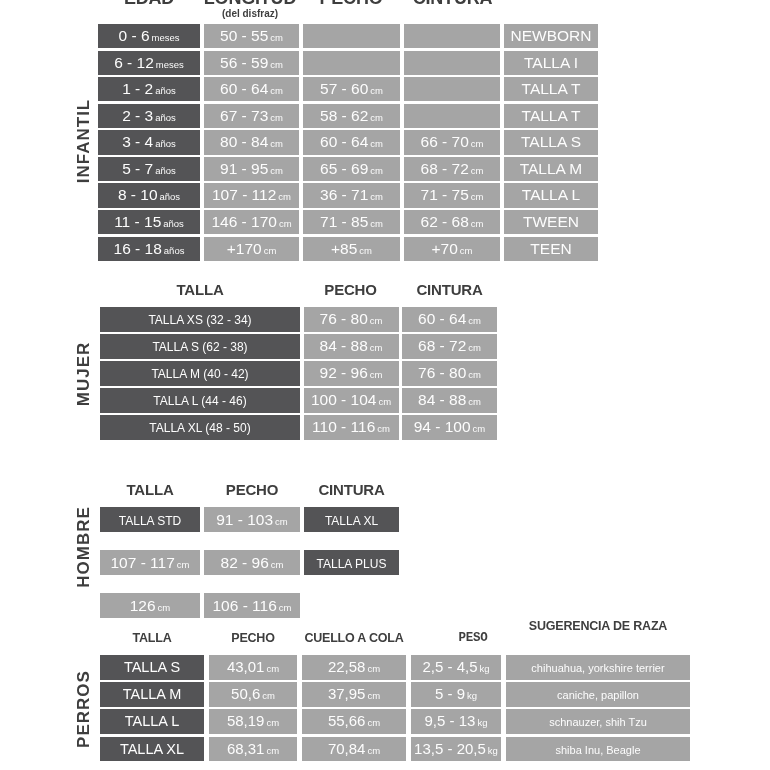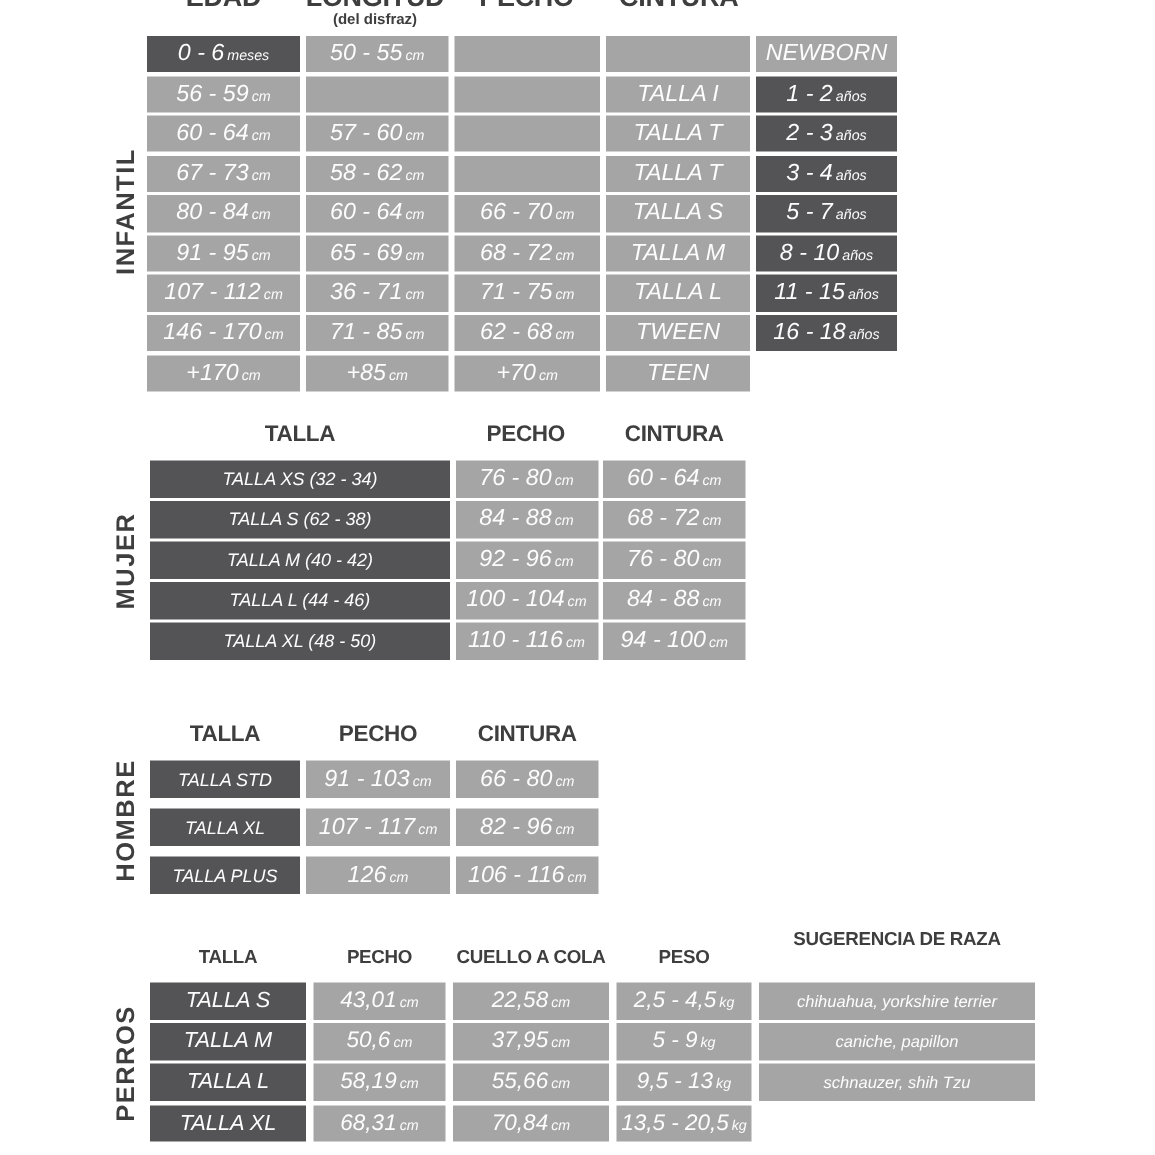--- a/index.html
+++ b/index.html
@@ -14,27 +14,27 @@
   
   .hdr { position:absolute; text-align:center; font-weight:700; color:#3e3e3e;
          white-space:nowrap; letter-spacing:-0.2px; }
   .hdr-cut { top:-12px; font-size:18px; line-height:20px; }   
   .hdr-sub { position:absolute; top:8px; text-align:center; font-weight:600;
              font-size:10px; color:#3e3e3e; }
   .hdr-mid { font-size:15px; }
   .hdr-sm  { font-size:12.5px; }
 
   
-  .grid { position:absolute; display:grid;font-style:italic; }
+  .grid { position:absolute; display:grid; }
   #rows-infantil { left:98px;  top:24px;  grid-template-columns:102px 95px 97px 96px 94px;
                    grid-auto-rows:24.2px; gap:2.4px 4px; }
   #rows-mujer    { left:100px; top:307px; grid-template-columns:200px 95px 95px;
                    grid-auto-rows:24.5px; gap:2.6px 3.5px; }
   #rows-hombre   { left:100px; top:507px; grid-template-columns:100px 96px 95px;
-                   grid-auto-rows:25px;   gap:7px 4px; }
+                   grid-auto-rows:25px;   gap:18px 4px; }
   #rows-perros   { left:100px; top:655px; grid-template-columns:104px 88px 104px 90px 184px;
                    grid-auto-rows:24.5px; gap:2.7px 5px; }
 
   .cell { text-align:center; color:#fdfdfd; white-space:nowrap; overflow:hidden; }
   #rows-infantil .cell { line-height:24.2px; }
   #rows-mujer .cell    { line-height:24.5px; }
   #rows-hombre .cell   { line-height:25px; }
   #rows-perros .cell   { line-height:24.5px; }
   .dark  { background:#545456; }
   .light { background:#a5a5a5; }
@@ -56,20 +56,21 @@
   <div class="hdr hdr-cut" style="left:202px; width:96px;">LONGITUD</div>
   <div class="hdr-sub" style="left:202px; width:96px;">(del disfraz)</div>
   <div class="hdr hdr-cut" style="left:302px; width:98px;">PECHO</div>
   <div class="hdr hdr-cut" style="left:404px; width:97px;">CINTURA</div>
   <div class="grid" id="rows-infantil">
       <div class="cell c0 dark"><span class="v">0 - 6</span><span class="u">meses</span></div>
       <div class="cell c1 light"><span class="v">50 - 55</span><span class="u">cm</span></div>
       <div class="cell c2 light"></div>
       <div class="cell c3 light"></div>
       <div class="cell c4 light"><span class="v">NEWBORN</span></div>
+      <div class="cell c0 dark"><span class="v">6 - 12</span><span class="u">meses</span></div>
       <div class="cell c1 light"><span class="v">56 - 59</span><span class="u">cm</span></div>
       <div class="cell c2 light"></div>
       <div class="cell c3 light"></div>
       <div class="cell c4 light"><span class="v">TALLA I</span></div>
       <div class="cell c0 dark"><span class="v">1 - 2</span><span class="u">años</span></div>
       <div class="cell c1 light"><span class="v">60 - 64</span><span class="u">cm</span></div>
       <div class="cell c2 light"><span class="v">57 - 60</span><span class="u">cm</span></div>
       <div class="cell c3 light"></div>
       <div class="cell c4 light"><span class="v">TALLA T</span></div>
       <div class="cell c0 dark"><span class="v">2 - 3</span><span class="u">años</span></div>
@@ -126,34 +127,33 @@
       <div class="cell c2 light"><span class="v">94 - 100</span><span class="u">cm</span></div>
     </div>
 
   <div class="vlabel" style="left:84px; top:547px;">HOMBRE</div>
   <div class="hdr hdr-mid" style="left:100px; width:100px; top:481px;">TALLA</div>
   <div class="hdr hdr-mid" style="left:204px; width:96px; top:481px;">PECHO</div>
   <div class="hdr hdr-mid" style="left:304px; width:95px; top:481px;">CINTURA</div>
   <div class="grid" id="rows-hombre">
       <div class="cell c0 dark"><span class="v">TALLA STD</span></div>
       <div class="cell c1 light"><span class="v">91 - 103</span><span class="u">cm</span></div>
-      <div class="cell c2 light"><span class="v">66 - 80</span><span class="u">cm</span></div>
       <div class="cell c0 dark"><span class="v">TALLA XL</span></div>
       <div class="cell c1 light"><span class="v">107 - 117</span><span class="u">cm</span></div>
       <div class="cell c2 light"><span class="v">82 - 96</span><span class="u">cm</span></div>
       <div class="cell c0 dark"><span class="v">TALLA PLUS</span></div>
       <div class="cell c1 light"><span class="v">126</span><span class="u">cm</span></div>
       <div class="cell c2 light"><span class="v">106 - 116</span><span class="u">cm</span></div>
     </div>
 
   <div class="vlabel" style="left:84px; top:709px;">PERROS</div>
   <div class="hdr hdr-sm" style="left:100px; width:104px; top:631px;">TALLA</div>
   <div class="hdr hdr-sm" style="left:209px; width:88px; top:631px;">PECHO</div>
   <div class="hdr hdr-sm" style="left:302px; width:104px; top:631px;">CUELLO A COLA</div>
-  <div class="hdr hdr-sm" style="left:411px; width:90px; top:631px;">PESO</div>
+  <div class="hdr hdr-sm" style="left:428px; width:90px; top:631px;font-family:Liberation Mono, monospace;">PESO</div>
   <div class="hdr hdr-sm" style="left:506px; width:184px; top:619px;">SUGERENCIA DE RAZA</div>
   <div class="grid" id="rows-perros">
       <div class="cell c0 dark"><span class="v">TALLA S</span></div>
       <div class="cell c1 light"><span class="v">43,01</span><span class="u">cm</span></div>
       <div class="cell c2 light"><span class="v">22,58</span><span class="u">cm</span></div>
       <div class="cell c3 light"><span class="v">2,5 - 4,5</span><span class="u">kg</span></div>
       <div class="cell c4 light"><span class="v">chihuahua, yorkshire terrier</span></div>
       <div class="cell c0 dark"><span class="v">TALLA M</span></div>
       <div class="cell c1 light"><span class="v">50,6</span><span class="u">cm</span></div>
       <div class="cell c2 light"><span class="v">37,95</span><span class="u">cm</span></div>
@@ -161,15 +161,16 @@
       <div class="cell c4 light"><span class="v">caniche, papillon</span></div>
       <div class="cell c0 dark"><span class="v">TALLA L</span></div>
       <div class="cell c1 light"><span class="v">58,19</span><span class="u">cm</span></div>
       <div class="cell c2 light"><span class="v">55,66</span><span class="u">cm</span></div>
       <div class="cell c3 light"><span class="v">9,5 - 13</span><span class="u">kg</span></div>
       <div class="cell c4 light"><span class="v">schnauzer, shih Tzu</span></div>
       <div class="cell c0 dark"><span class="v">TALLA XL</span></div>
       <div class="cell c1 light"><span class="v">68,31</span><span class="u">cm</span></div>
       <div class="cell c2 light"><span class="v">70,84</span><span class="u">cm</span></div>
       <div class="cell c3 light"><span class="v">13,5 - 20,5</span><span class="u">kg</span></div>
+      <div class="cell c4 light"><span class="v">shiba Inu, Beagle</span></div>
     </div>
 
 </div>
 
 </body></html>

